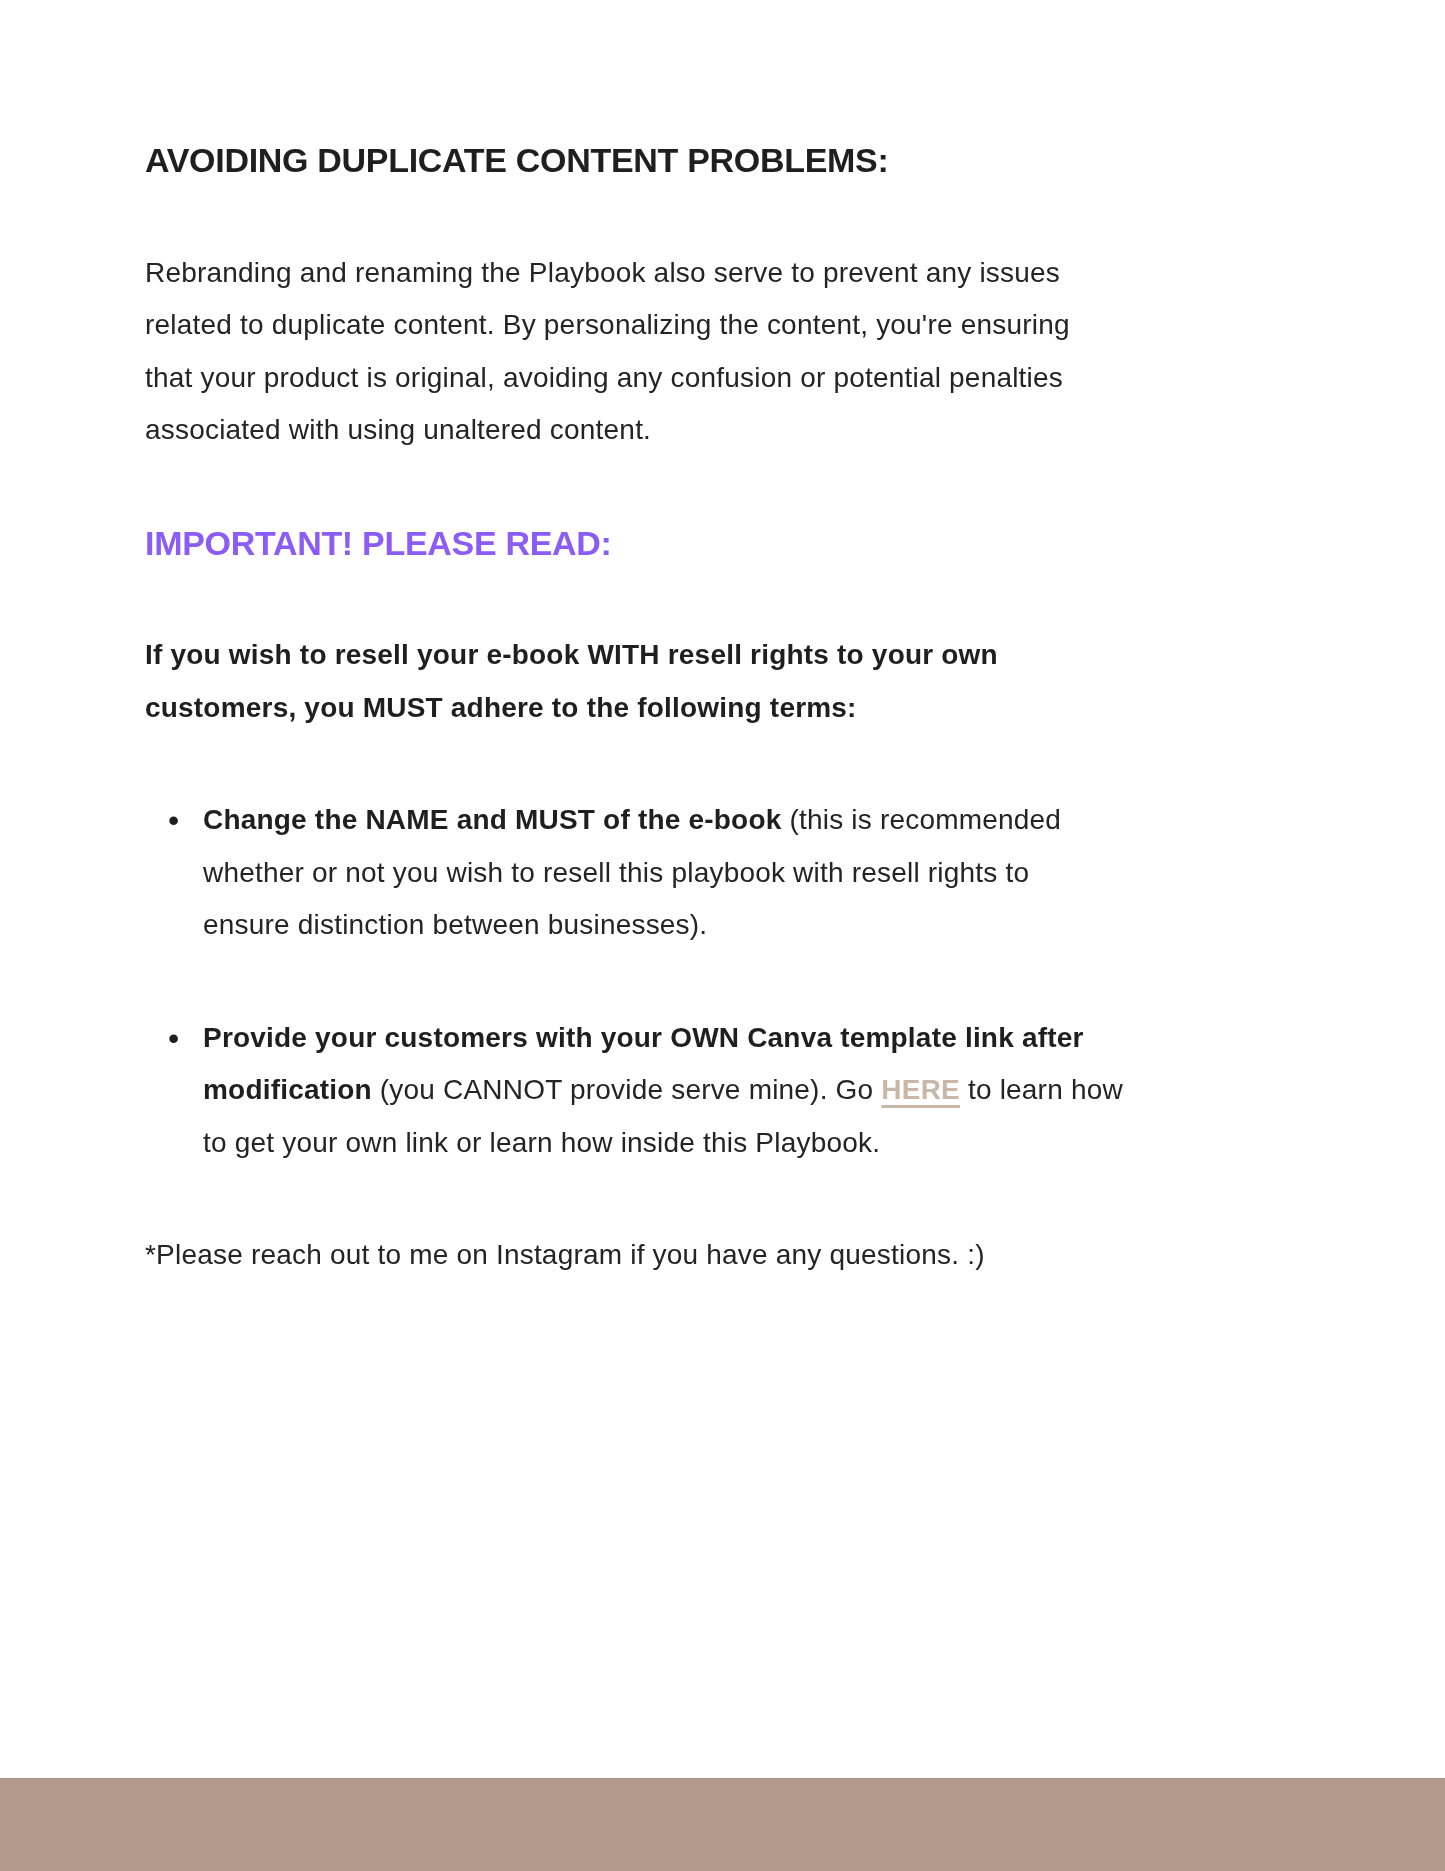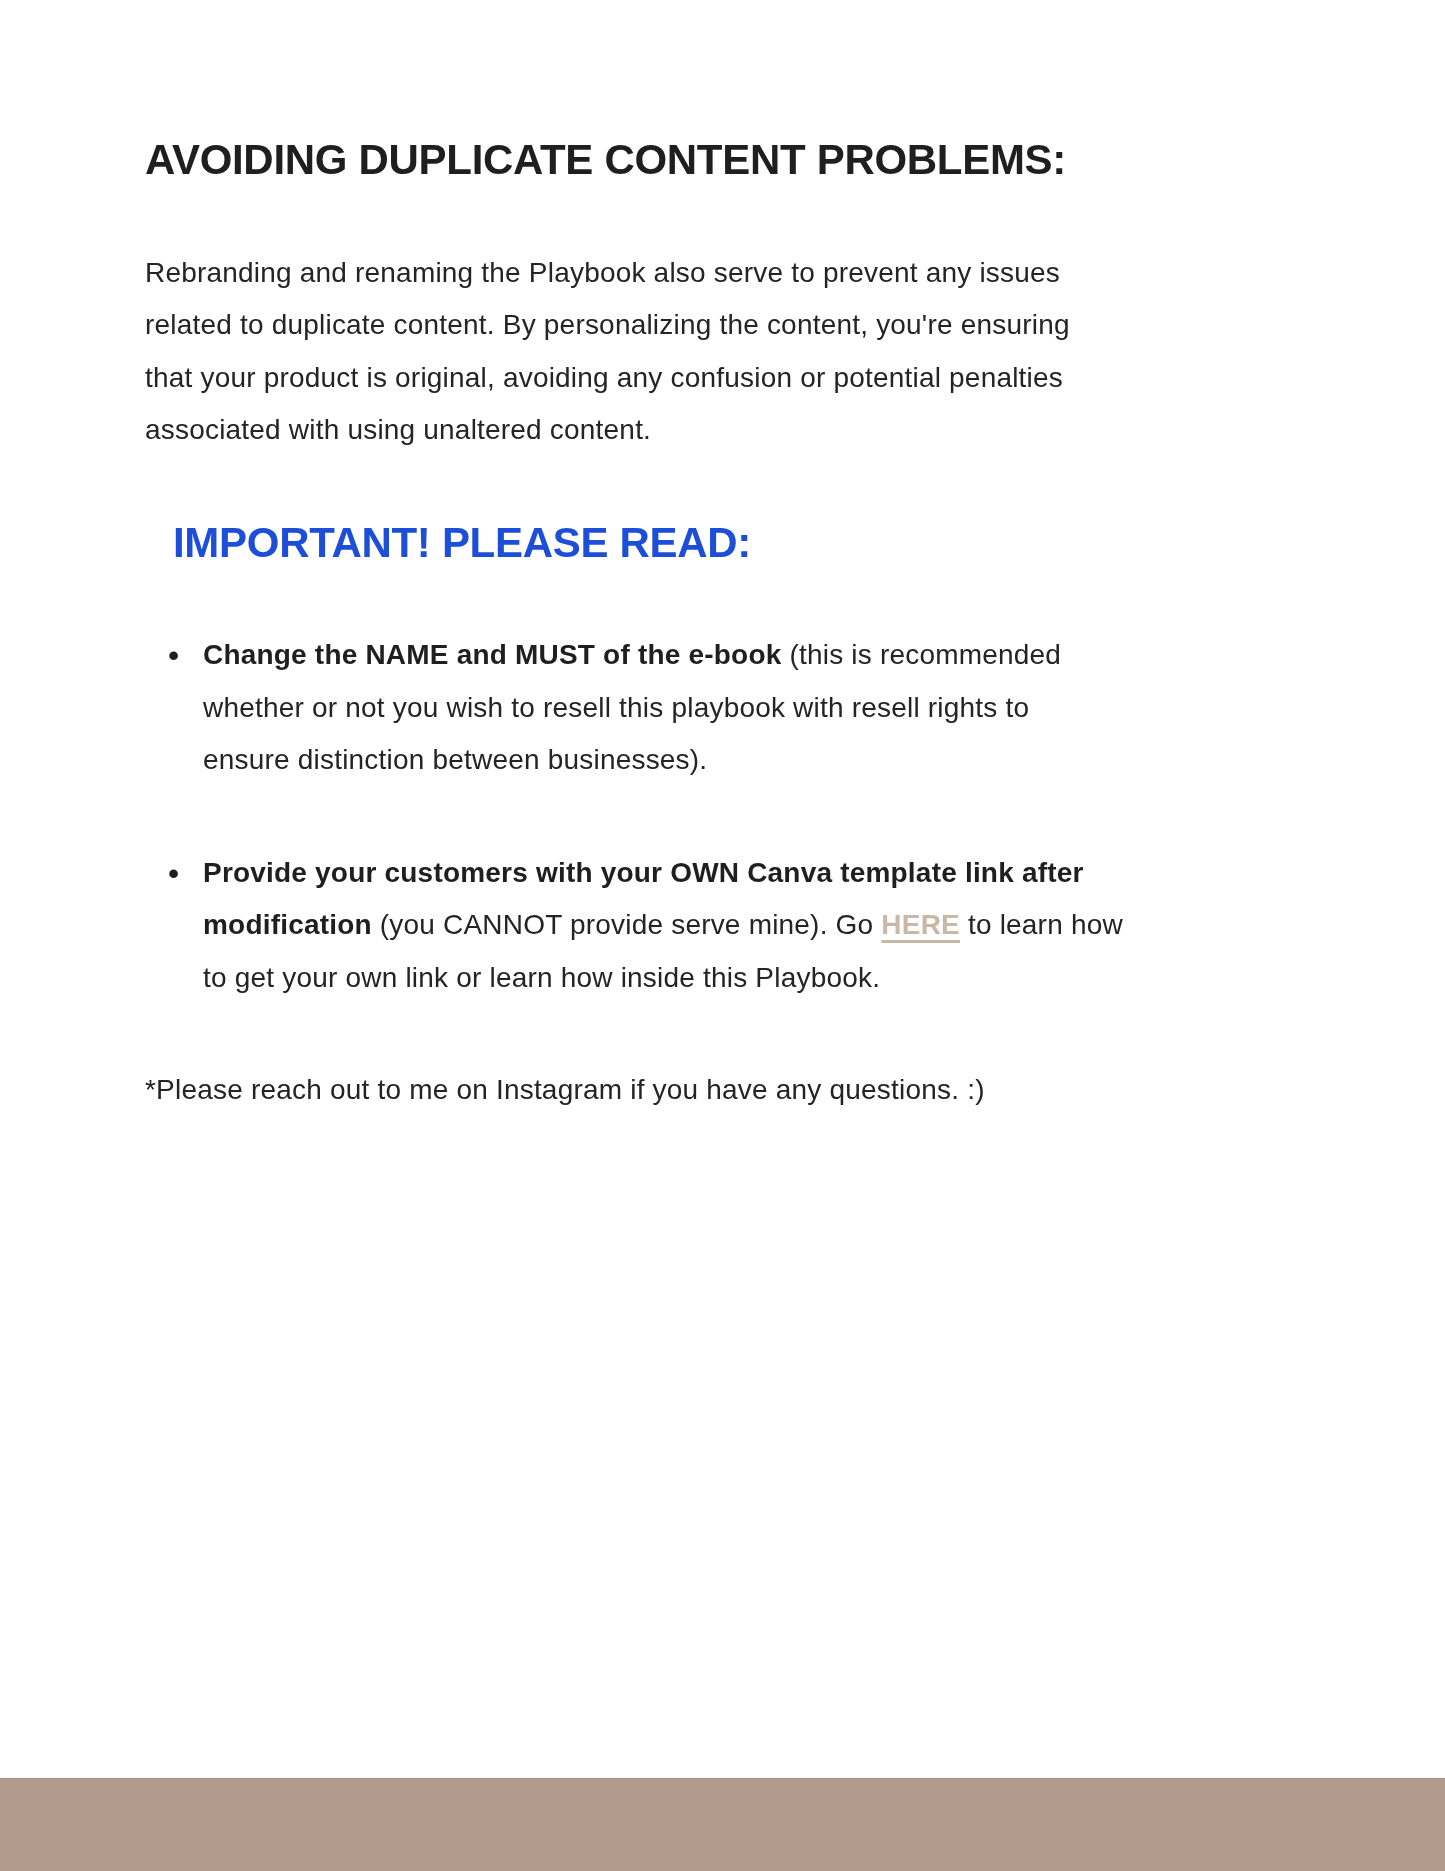--- a/index.html
+++ b/index.html
@@ -14,29 +14,29 @@
     color: #242424;
   }
   .page { position: absolute; inset: 0; }
   .content {
     position: absolute;
     top: 134px;
     left: 145px;
     width: 1225px;
   }
   h1 {
-    font-size: 42px;
+    font-size: 34px;
     font-weight: bold;
     color: #1f1f1f;
     letter-spacing: -0.3px;
     line-height: 52.5px;
     margin: 0 0 60px 0;
     white-space: pre-line;
   }
-  h1.red { color: #1d4ed8; margin-left: 28px; }
+  h1.red { color: #8b5cf6; }
   p.body {
     font-size: 28px;
     font-weight: normal;
     line-height: 52.5px;
     margin: 0 0 60px 0;
     white-space: pre-line;
     letter-spacing: 0.2px;
   }
   p.body.bold, .b { font-weight: bold; color: #1f1f1f; }
   .bullet {
@@ -80,20 +80,22 @@
 
     <p class="body">Rebranding and renaming the Playbook also serve to prevent any issues
 related to duplicate content. By personalizing the content, you're ensuring
 that your product is original, avoiding any confusion or potential penalties
 associated with using unaltered content.</p>
 
 
 
     <h1 class="red">IMPORTANT! PLEASE READ:</h1>
 
+    <p class="body bold">If you wish to resell your e-book WITH resell rights to your own
+customers, you MUST adhere to the following terms:</p>
 
     <div class="bullet">
         <span class="marker">•</span>
         <p class="body"><span class="b">Change the NAME and MUST of the e-book</span><span> (this is recommended
 whether or not you wish to resell this playbook with resell rights to
 ensure distinction between businesses).</span></p>
       </div>
 
     <div class="bullet">
         <span class="marker">•</span>

